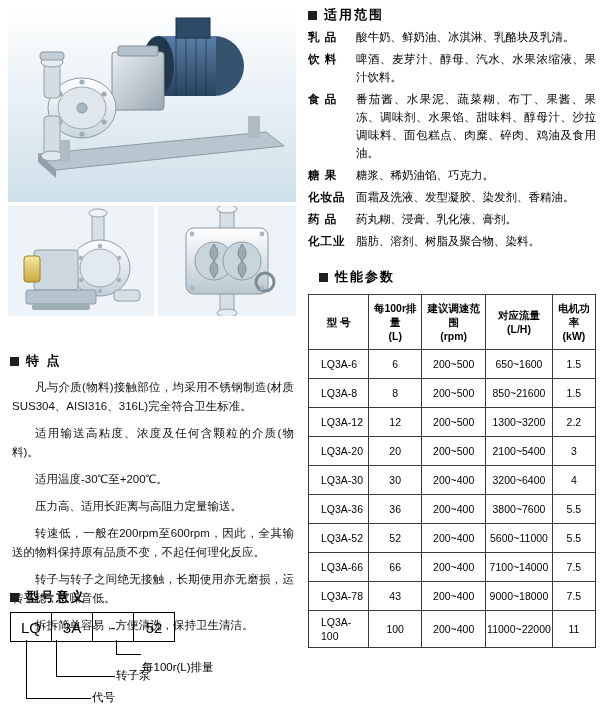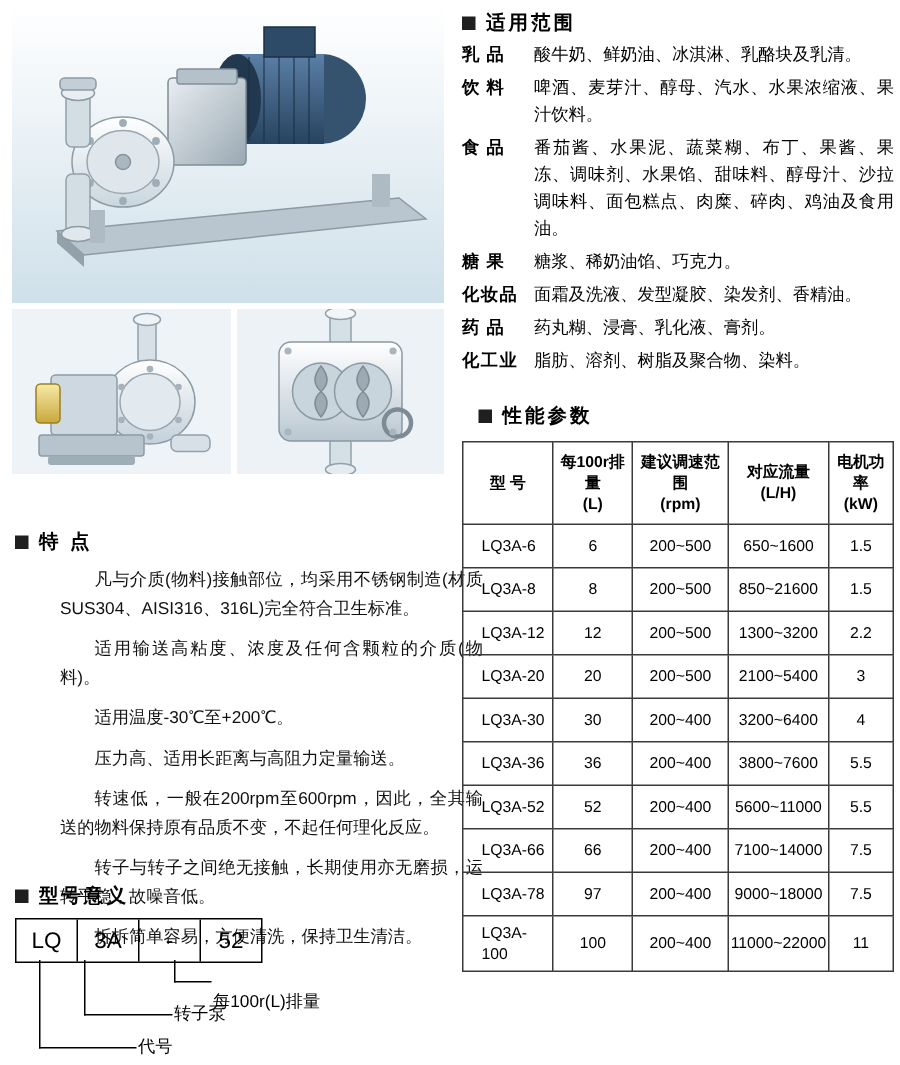--- a/index.html
+++ b/index.html
@@ -71,21 +71,20 @@
     top: 352px;
   }
   .feature-body {
     position: absolute;
     left: 12px;
     top: 378px;
     width: 282px;
     font-size: 11.5px;
     line-height: 19px;
     color: #111;
-    margin-left: 28px;
   }
   .feature-body p {
     margin: 0 0 8px 0;
     text-indent: 2em;
     text-align: justify;
   }
   #model-head {
     position: absolute;
     left: 10px;
     top: 588px;
@@ -150,21 +149,20 @@
   }
   .scope-row {
     display: flex;
     margin-bottom: 4px;
   }
   .scope-cat {
     width: 48px;
     flex: 0 0 48px;
     font-weight: bold;
     letter-spacing: 1px;
-    font-family: Liberation Serif, serif;
   }
   .scope-txt {
     flex: 1;
     text-align: justify;
   }
   #param-head {
     position: absolute;
     left: 8px;
     top: 268px;
     margin-left: 11px;
@@ -529,21 +527,21 @@
         </tr>
         <tr>
           <td class="model">LQ3A-66</td>
           <td>66</td>
           <td>200~400</td>
           <td>7100~14000</td>
           <td>7.5</td>
         </tr>
         <tr>
           <td class="model">LQ3A-78</td>
-          <td>97</td>
+          <td>43</td>
           <td>200~400</td>
           <td>9000~18000</td>
           <td>7.5</td>
         </tr>
         <tr>
           <td class="model">LQ3A-100</td>
           <td>100</td>
           <td>200~400</td>
           <td>11000~22000</td>
           <td>11</td>

